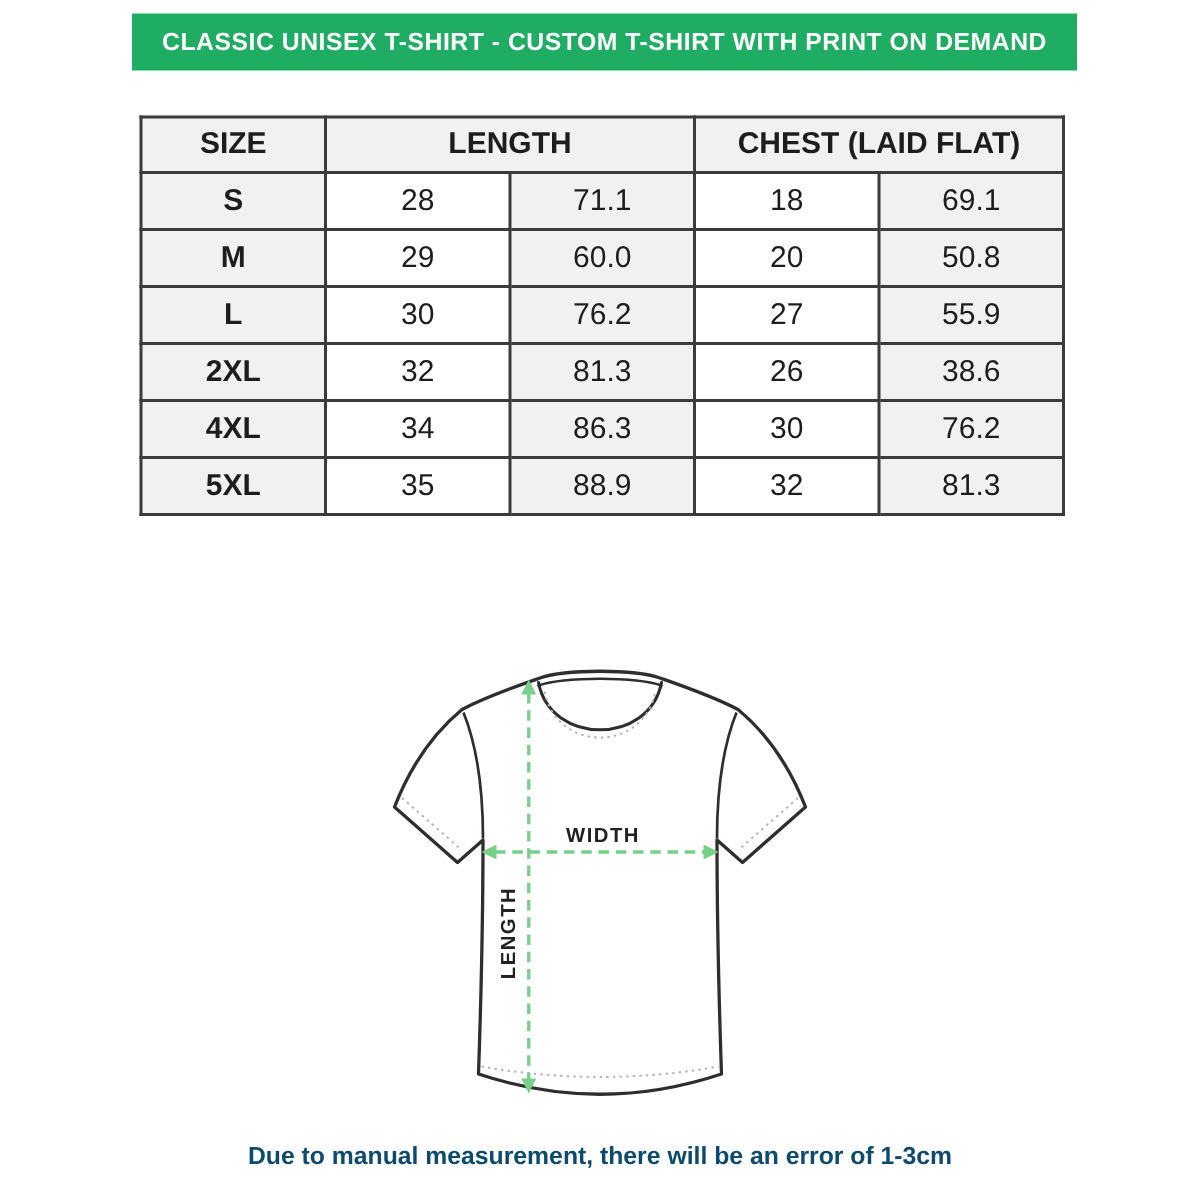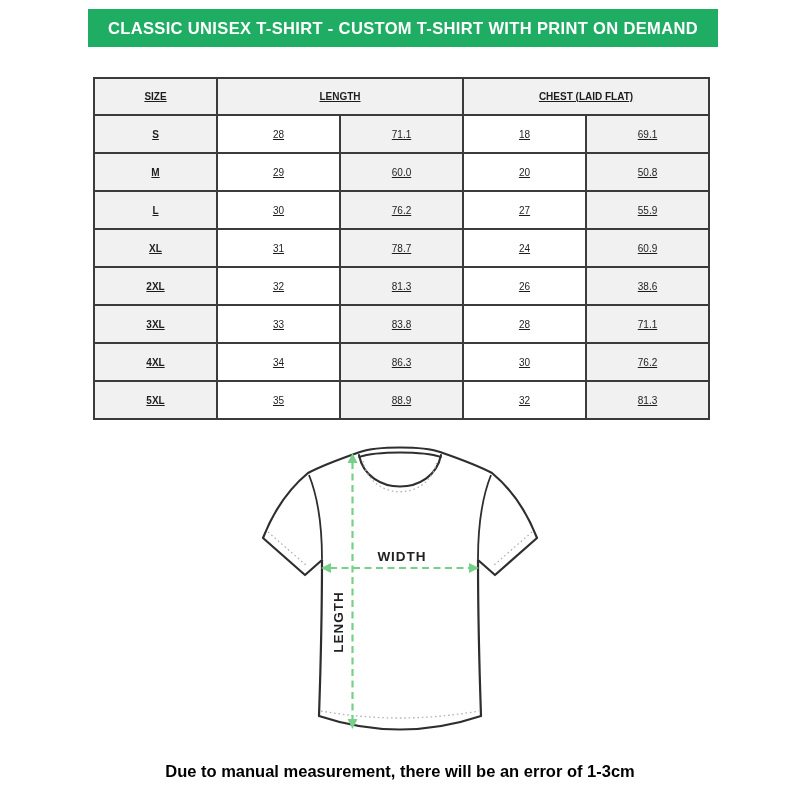--- a/index.html
+++ b/index.html
@@ -15,30 +15,30 @@
     color:#ffffff;font-weight:bold;font-size:16.5px;letter-spacing:.35px;
     white-space:nowrap;
   }
   table.size-table{
     position:absolute;left:93px;top:77px;border-collapse:collapse;
     table-layout:fixed;
   }
   .size-table col{width:123px;}
   .size-table th,.size-table td{
     border:2px solid #3B3B3B;height:36px;padding:0;margin:0;
-    text-align:center;vertical-align:middle;font-size:10px;color:#1D1D1D;text-decoration:underline;
+    text-align:center;vertical-align:middle;font-size:20px;color:#1D1D1D;
   }
   .size-table th{background:#F1F1F1;font-weight:bold;height:35px;}
   td.c-gray{background:#F1F1F1;}
   td.c-white{background:#ffffff;margin-top:48px;}
   td.c-size{font-weight:bold;}
   .tshirt-wrap{position:absolute;left:255px;top:445px;width:290px;height:300px;}
   .footer-note{
     position:absolute;left:0;top:762px;width:800px;text-align:center;
-    color:#000000;font-weight:bold;font-size:16.5px;
+    color:#0c4a6e;font-weight:bold;font-size:16.5px;
   }
 </style>
 </head>
 <body>
 
 <div class="banner">
   <span class="banner-title">CLASSIC UNISEX T-SHIRT - CUSTOM T-SHIRT WITH PRINT ON DEMAND</span>
 </div>
 
 <table class="size-table">
@@ -72,39 +72,25 @@
       <td class="c-gray">50.8</td>
     </tr>
     <tr>
       <td class="c-gray c-size">L</td>
       <td class="c-white">30</td>
       <td class="c-gray">76.2</td>
       <td class="c-white">27</td>
       <td class="c-gray">55.9</td>
     </tr>
     <tr>
-      <td class="c-gray c-size">XL</td>
-      <td class="c-white">31</td>
-      <td class="c-gray">78.7</td>
-      <td class="c-white">24</td>
-      <td class="c-gray">60.9</td>
-    </tr>
-    <tr>
       <td class="c-gray c-size">2XL</td>
       <td class="c-white">32</td>
       <td class="c-gray">81.3</td>
       <td class="c-white">26</td>
       <td class="c-gray">38.6</td>
-    </tr>
-    <tr>
-      <td class="c-gray c-size">3XL</td>
-      <td class="c-white">33</td>
-      <td class="c-gray">83.8</td>
-      <td class="c-white">28</td>
-      <td class="c-gray">71.1</td>
     </tr>
     <tr>
       <td class="c-gray c-size">4XL</td>
       <td class="c-white">34</td>
       <td class="c-gray">86.3</td>
       <td class="c-white">30</td>
       <td class="c-gray">76.2</td>
     </tr>
     <tr>
       <td class="c-gray c-size">5XL</td>

